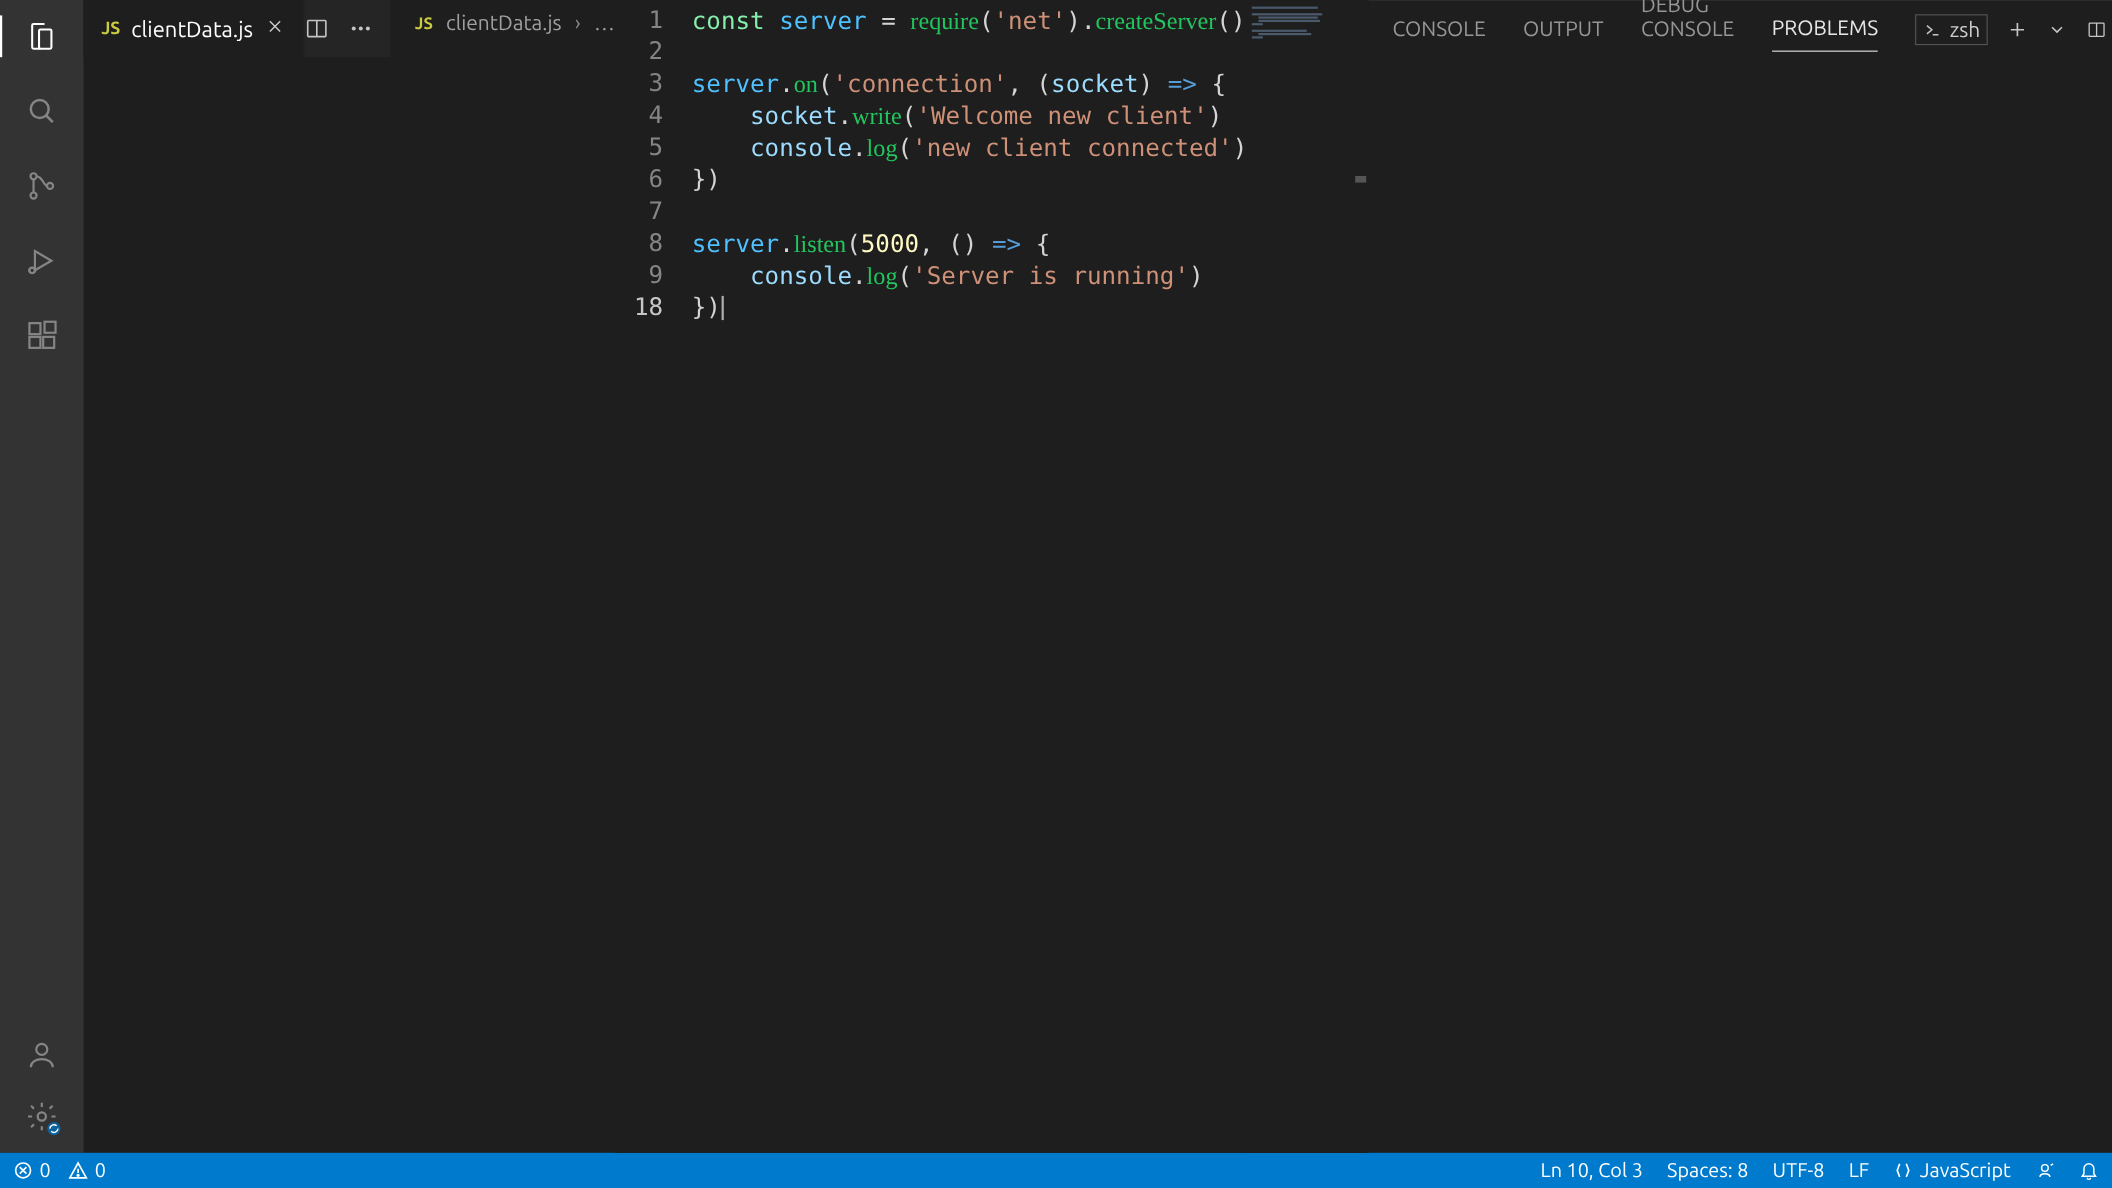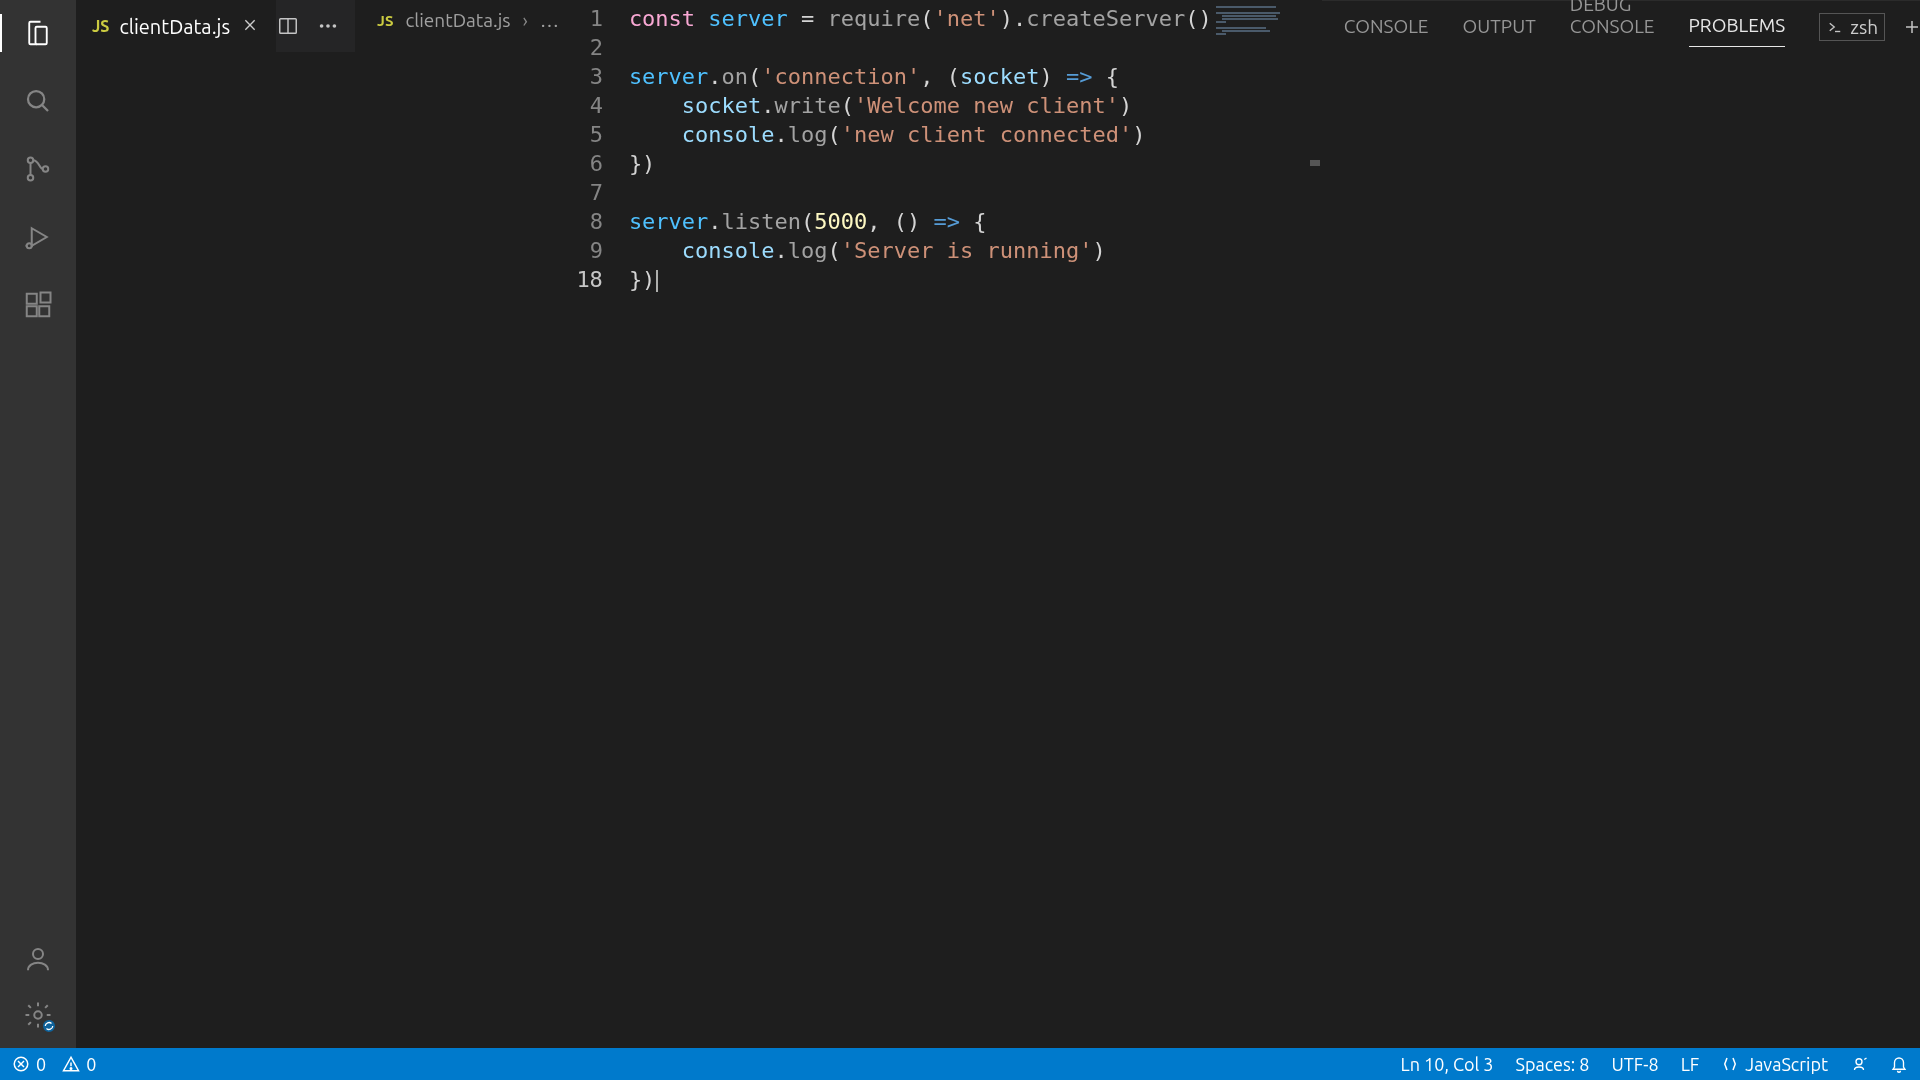--- a/index.html
+++ b/index.html
@@ -68,24 +68,24 @@
   .editor-area { flex:1; display:flex; min-height:0; position:relative; background:#1e1e1e; }
   .code-scroll { flex:1; display:flex; overflow:hidden; font-family: "Menlo","Consolas",monospace; font-size:22px; line-height:29px; }
   .gutter { width:70px; text-align:right; color:#858585; padding-right:26px; padding-top:4px; user-select:none;}
   .gutter div { height:29px; }
   .gutter .current { color:#c6c6c6; }
   .code { flex:1; padding-top:4px; white-space:pre; color:#d4d4d4; }
   .code .line { height:29px; position:relative; }
   .code .line.current { background:#2a2a2a00; }
 
   
-  .tk-kw   { color:#f9a8d4; }
+  .tk-kw   { color:#86efac; }
   .tk-var  { color:#9cdcfe; }
   .tk-const{ color:#4fc1ff; }
-  .tk-fn   { color:#a3a3a3; }
+  .tk-fn   { color:#22c55e;font-family:Liberation Serif, serif; }
   .tk-str  { color:#ce9178; }
   .tk-num  { color:#fef9c3; }
   .tk-pun  { color:#d4d4d4; }
   .tk-arrow{ color:#569cd6; }
 
   .cursor-caret { display:inline-block; width:2px; height:22px; background:#aeafad; vertical-align:middle; margin-left:1px; }
 
   
   .minimap { width:110px; background:#1e1e1e; position:relative; }
   .mini-chunk { position:absolute; height:2px; background:#4a5a6a; }

